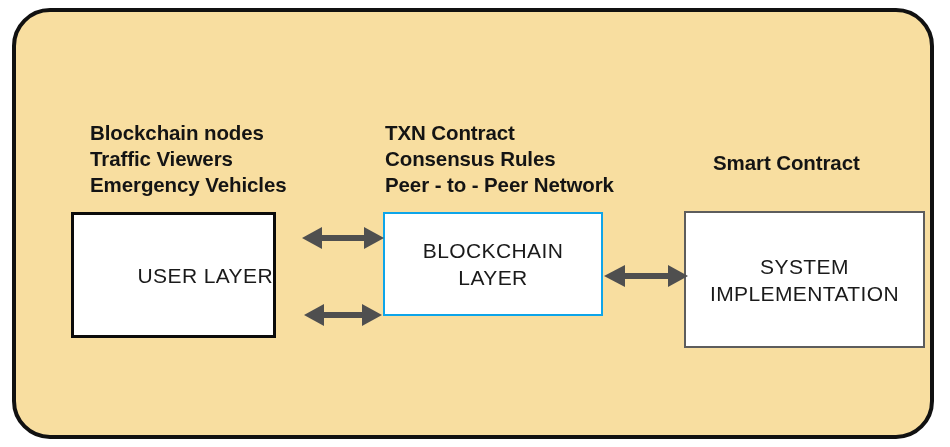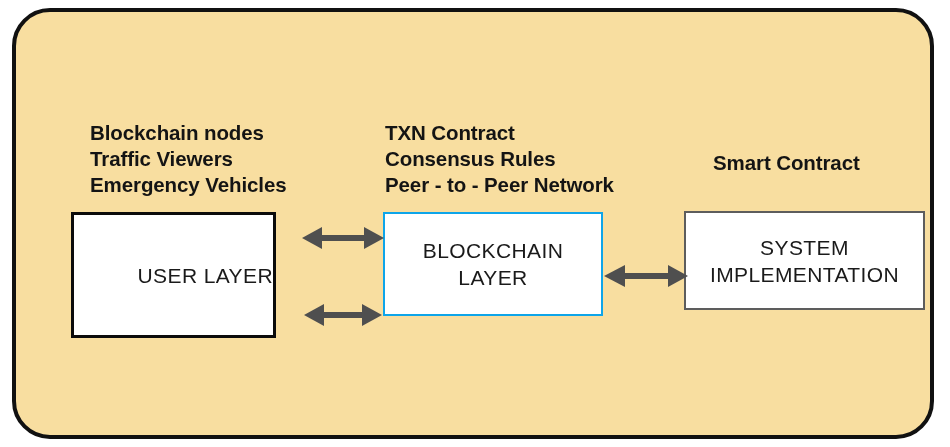--- a/index.html
+++ b/index.html
@@ -90,21 +90,21 @@
     left: 367px;
     top: 200px;
     width: 220px;
     height: 104px;
     border: 2px solid #0ea5e9;
   }
   #box-system-implementation {
     left: 668px;
     top: 199px;
     width: 241px;
-    height: 99px;
+    height: 137px;
     border: 2px solid #5d5d5d;
   }
 
   
   .arrow {
     position: absolute;
     height: 26px;
   }
   .arrow svg { display: block; }
 

